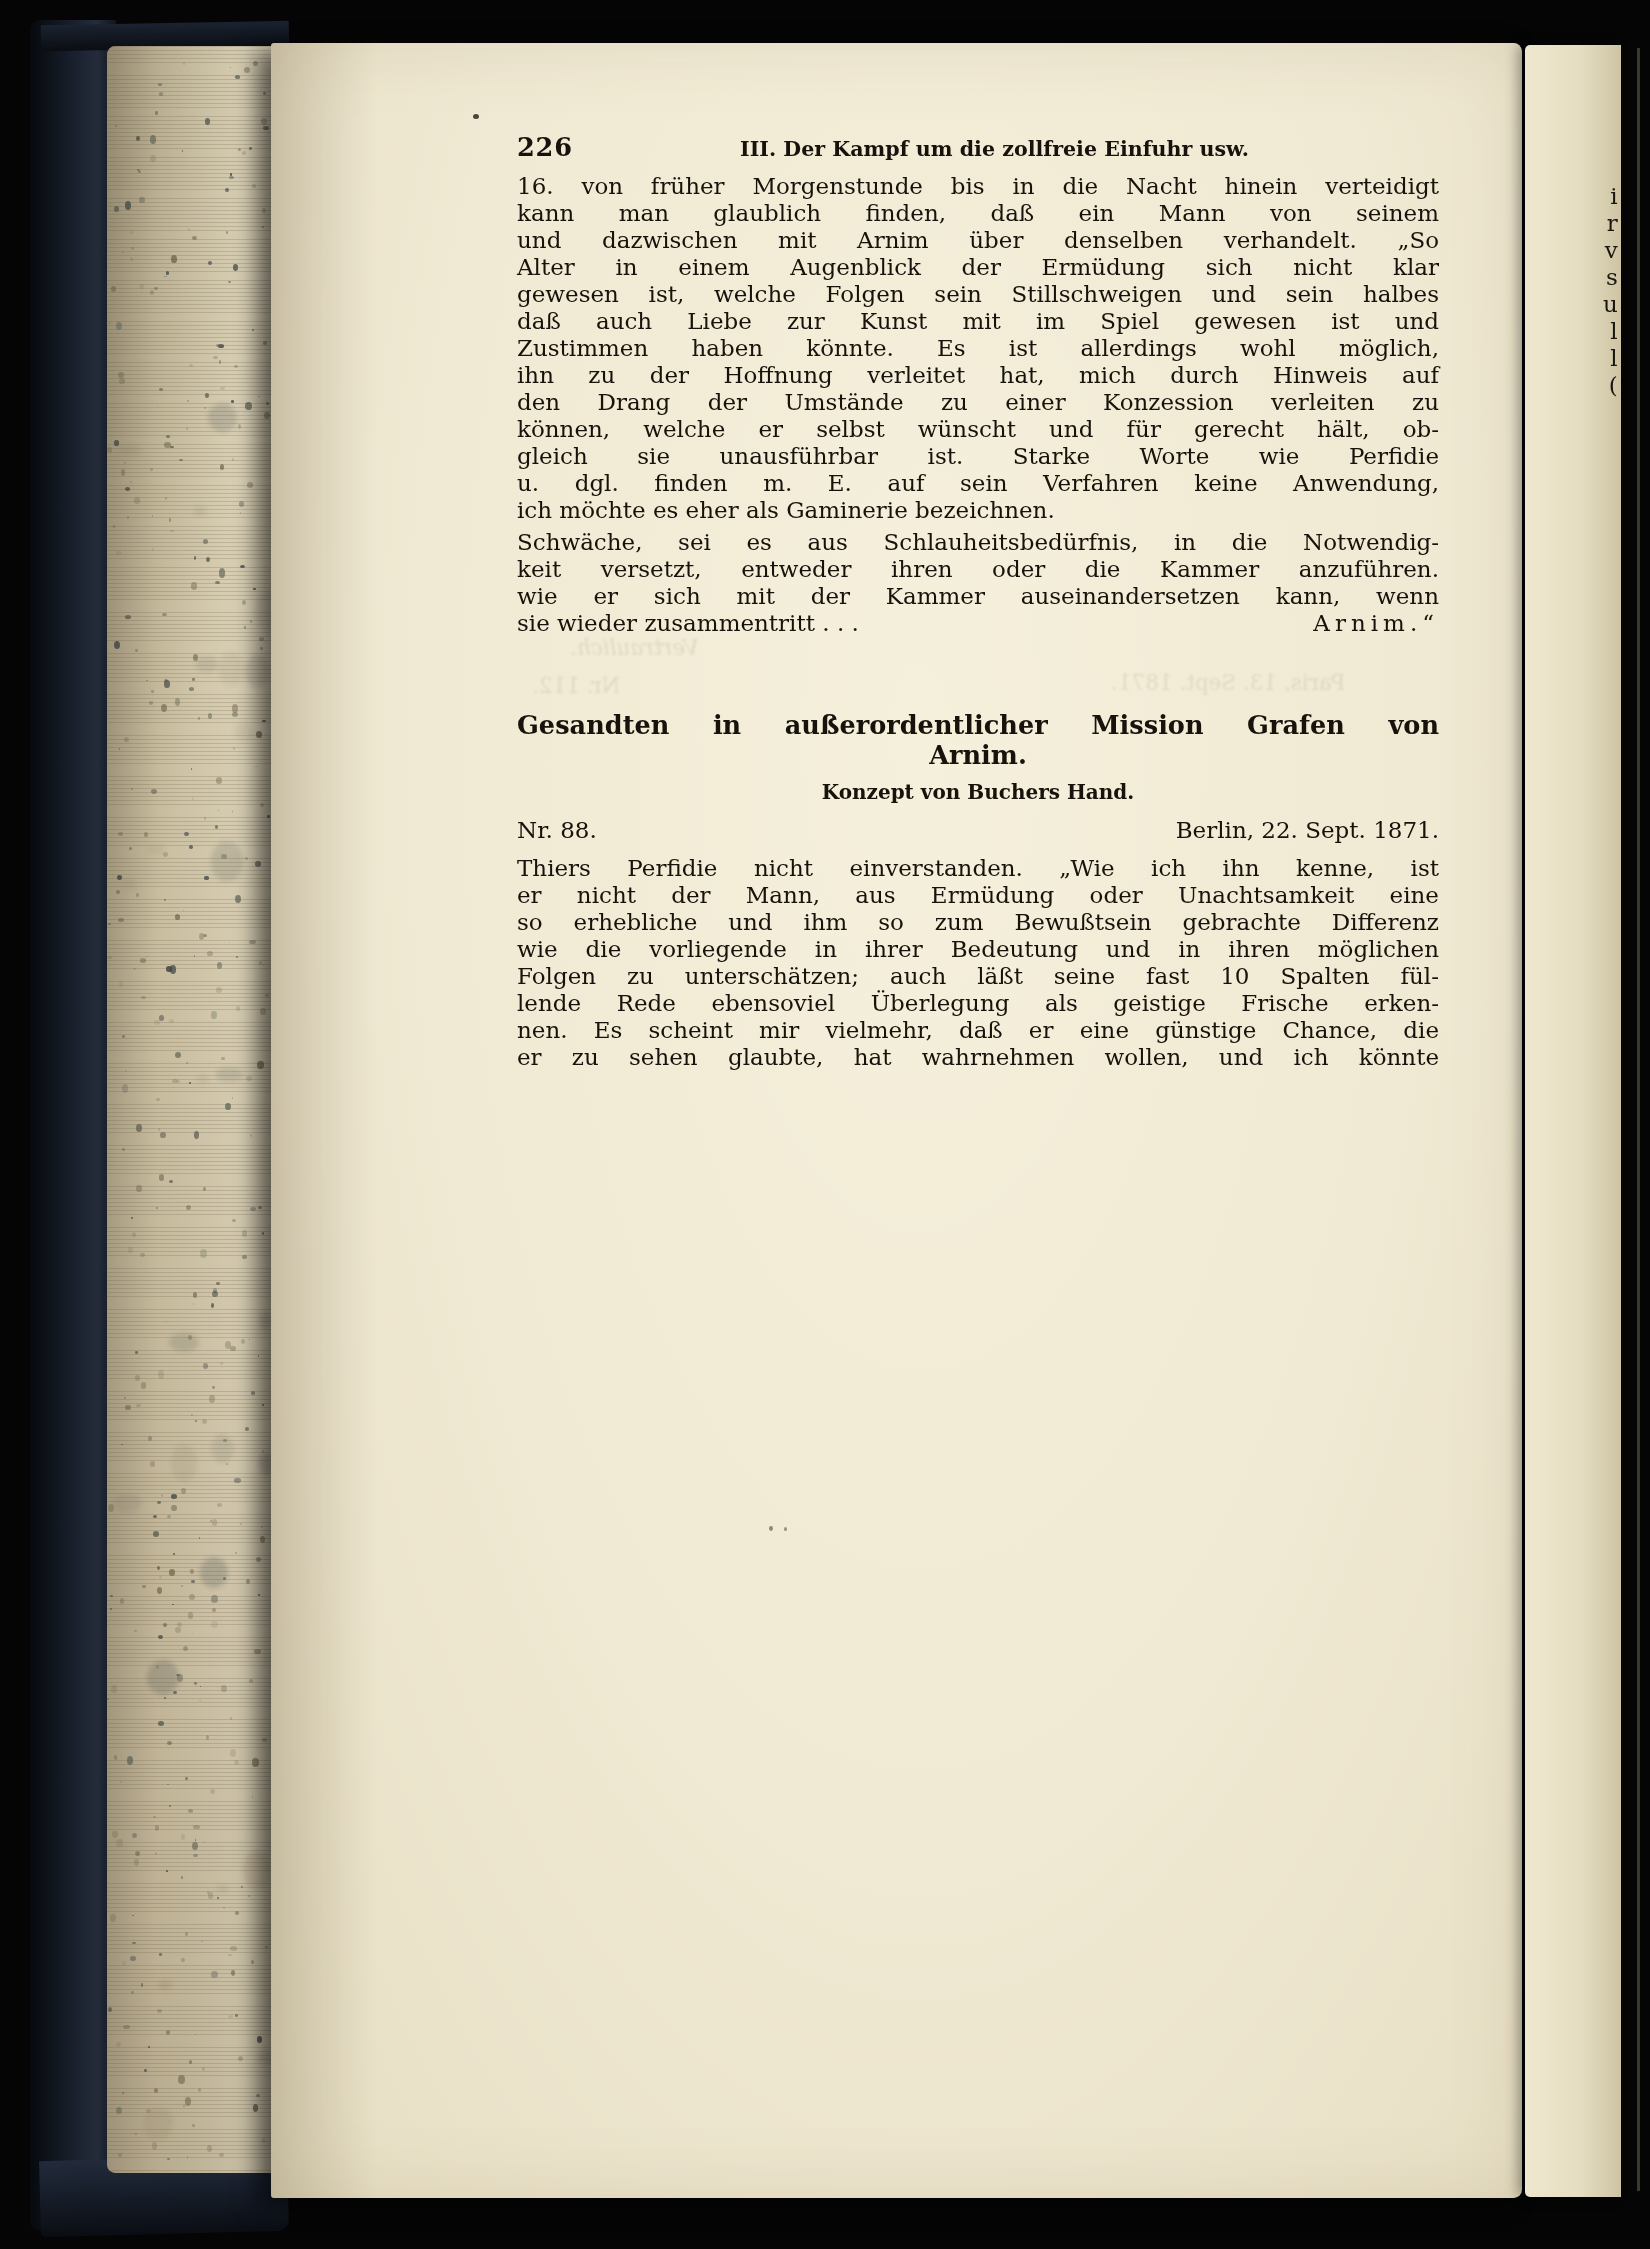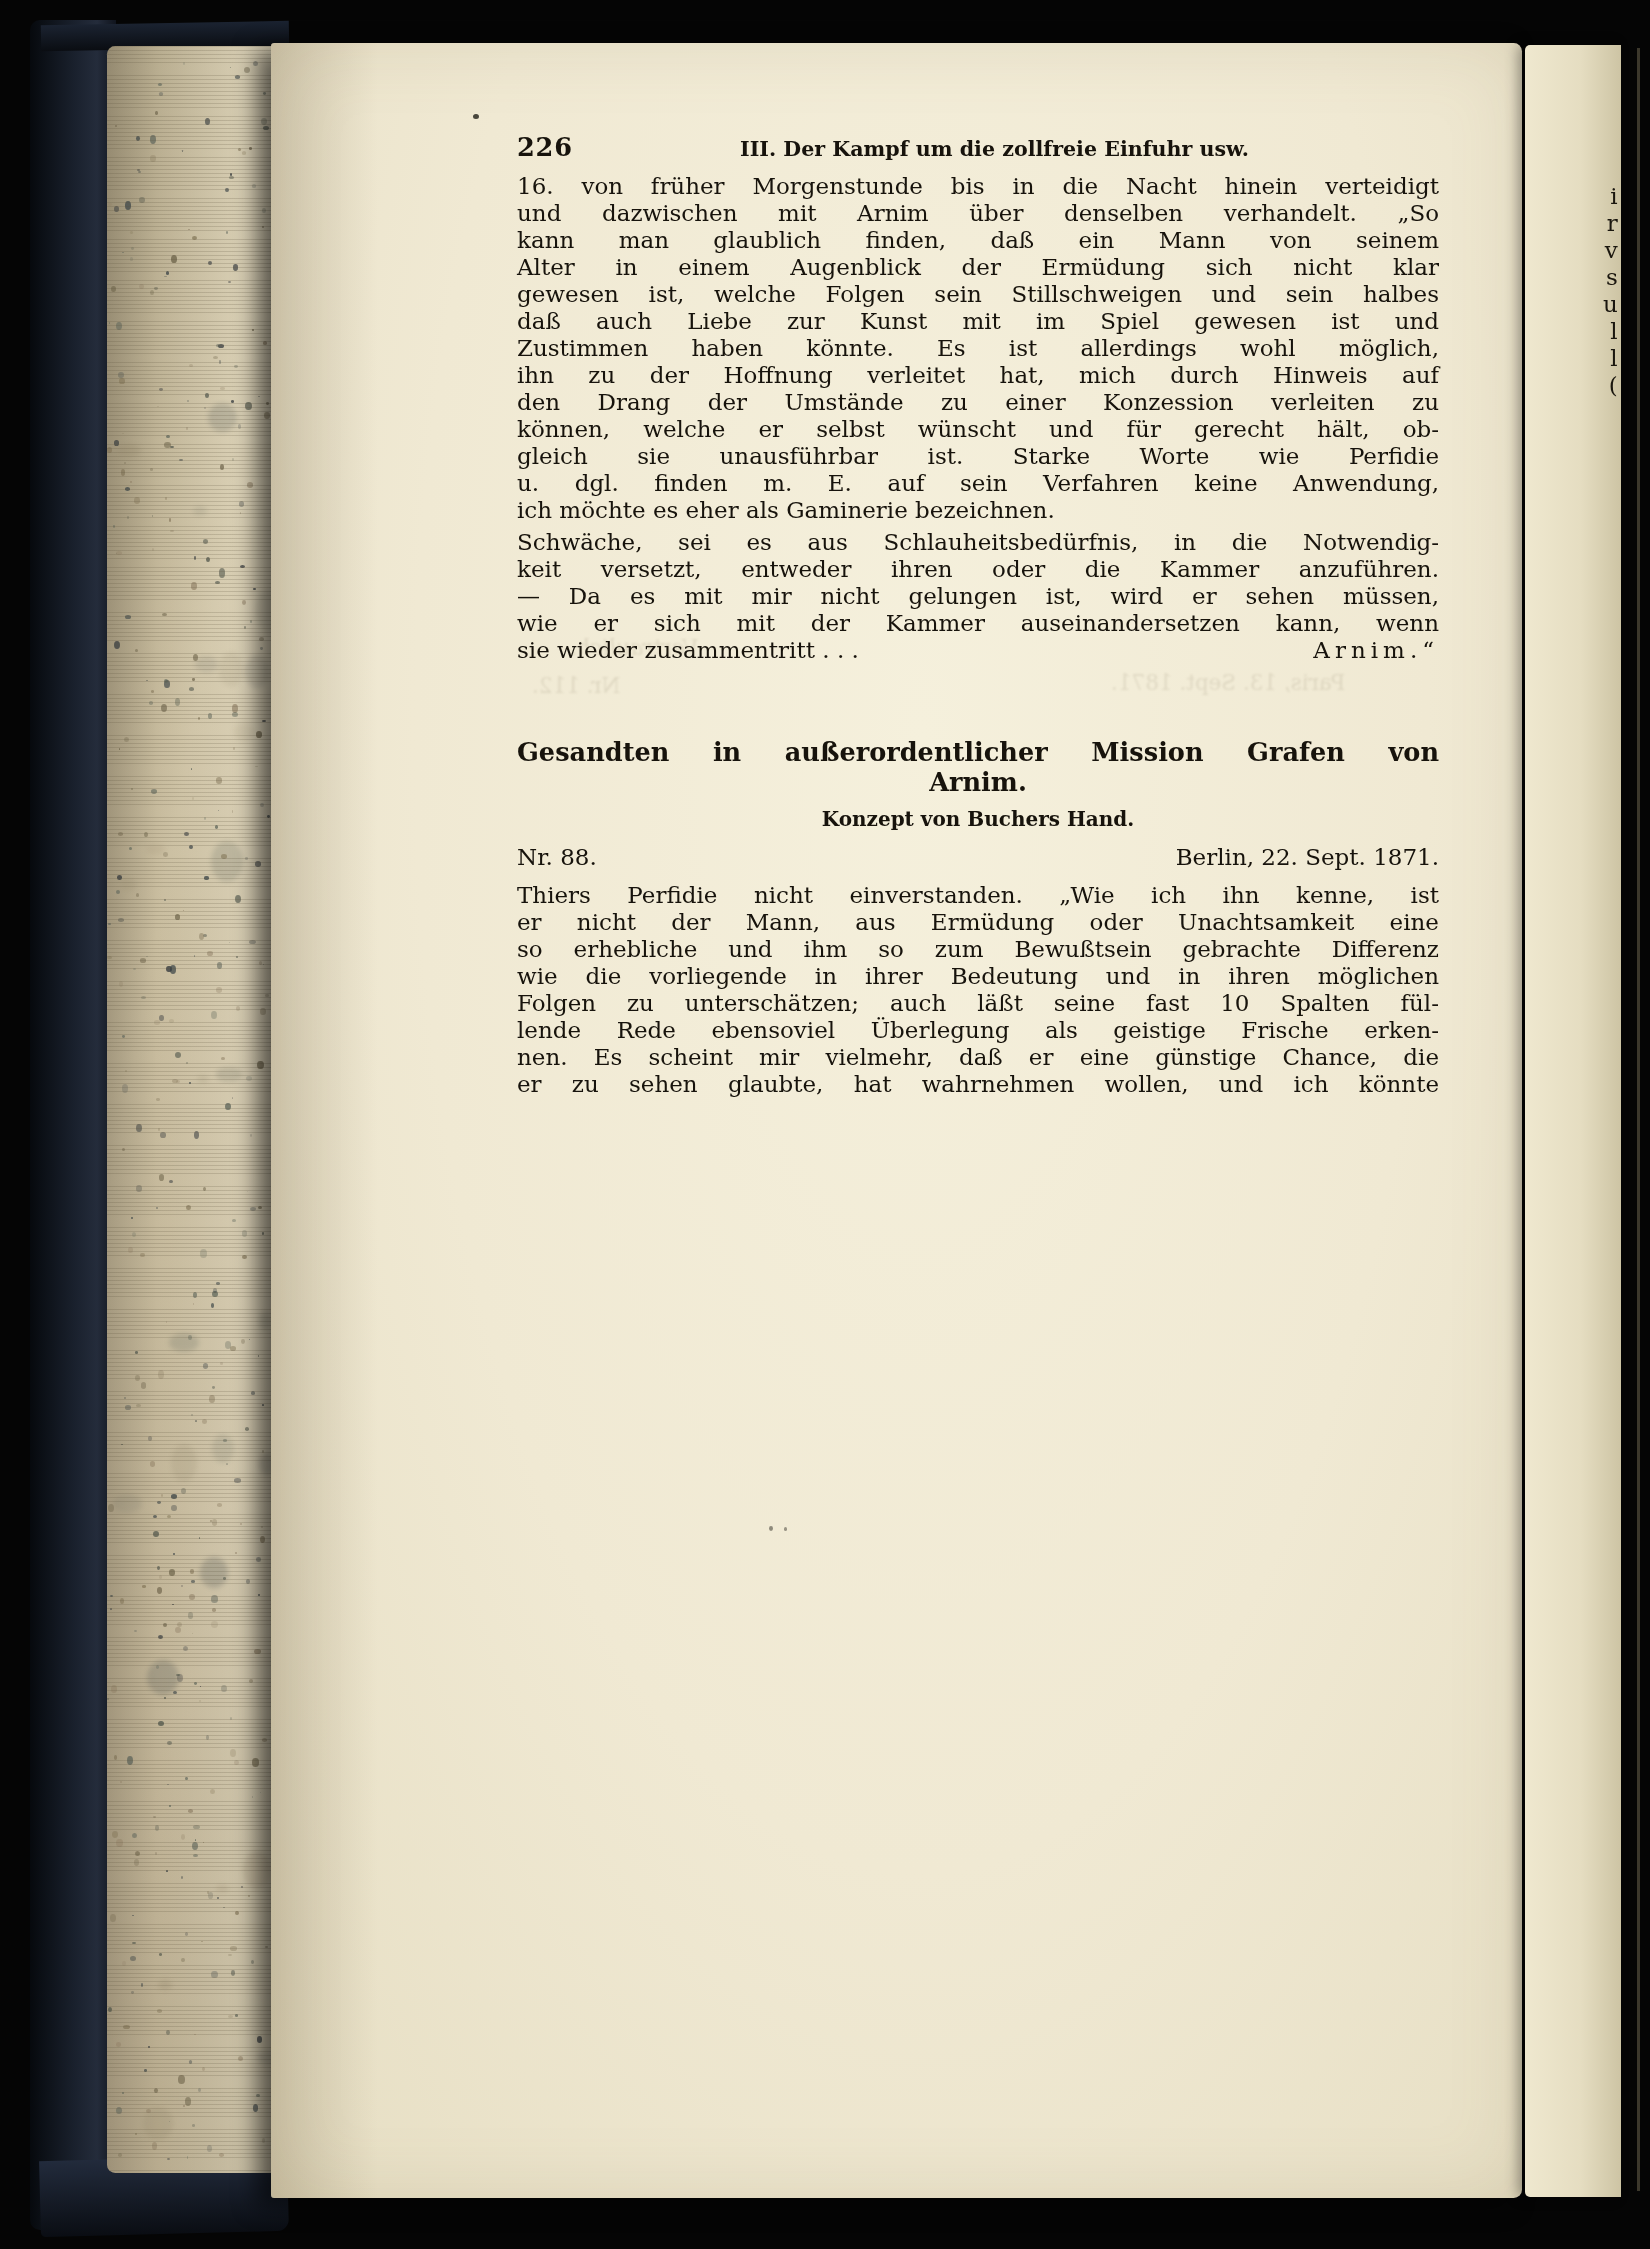--- a/index.html
+++ b/index.html
@@ -551,38 +551,37 @@
   <div class="page">
     <div class="content">
 
       <div class="header-row">
         <span class="page-number">226</span>
         <span class="running-title">III. Der Kampf um die zollfreie Einfuhr usw.</span>
       </div>
 
       <div class="body-par">
           <div class="line">16. von früher Morgenstunde bis in die Nacht hinein verteidigt</div>
+          <div class="line">kann man glaublich finden, daß ein Mann von seinem</div>
           <div class="line">und dazwischen mit Arnim über denselben verhandelt. „So</div>
-          <div class="line">kann man glaublich finden, daß ein Mann von seinem</div>
           <div class="line">Alter in einem Augenblick der Ermüdung sich nicht klar</div>
           <div class="line">gewesen ist, welche Folgen sein Stillschweigen und sein halbes</div>
           <div class="line">daß auch Liebe zur Kunst mit im Spiel gewesen ist und</div>
           <div class="line">Zustimmen haben könnte. Es ist allerdings wohl möglich,</div>
           <div class="line">ihn zu der Hoffnung verleitet hat, mich durch Hinweis auf</div>
           <div class="line">den Drang der Umstände zu einer Konzession verleiten zu</div>
           <div class="line">können, welche er selbst wünscht und für gerecht hält, ob-</div>
           <div class="line">gleich sie unausführbar ist. Starke Worte wie Perfidie</div>
           <div class="line">u. dgl. finden m. E. auf sein Verfahren keine Anwendung,</div>
           <div class="line last-left">ich möchte es eher als Gaminerie bezeichnen.</div>
         </div>
 
       <div class="body-par">
           <div class="line">Schwäche, sei es aus Schlauheitsbedürfnis, in die Notwendig-</div>
           <div class="line">keit versetzt, entweder ihren oder die Kammer anzuführen.</div>
-          <div class="line">— Da es mit mir nicht gelungen ist, wird er sehen müssen,</div>
           <div class="line">wie er sich mit der Kammer auseinandersetzen kann, wenn</div>
         </div>
 
       <div class="sigline">
         <span>sie wieder zusammentritt . . .</span>
         <span class="sig-right">Arnim.“</span>
       </div>
 
       <div class="doc-heading">
           <div class="line">Gesandten in außerordentlicher Mission Grafen von</div>

